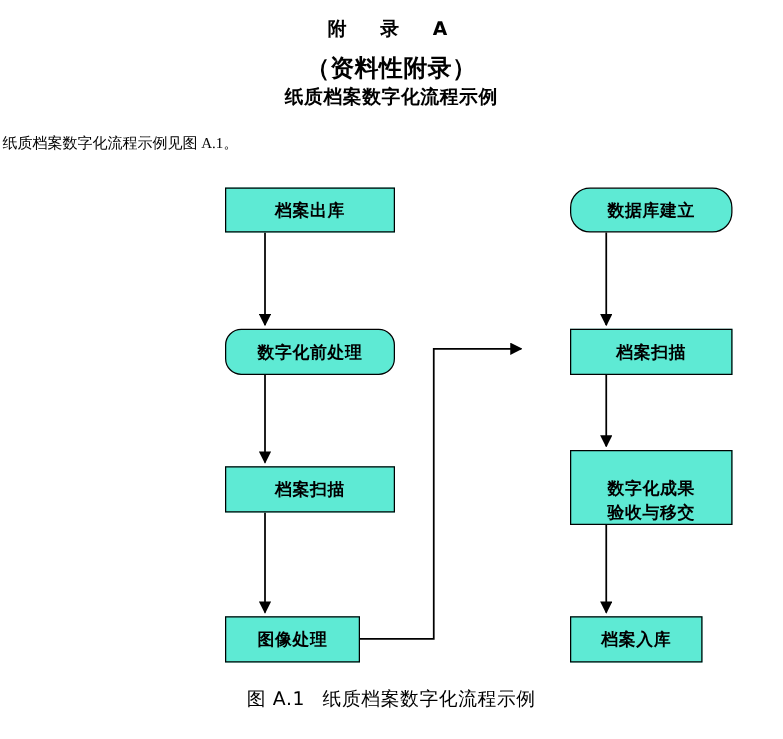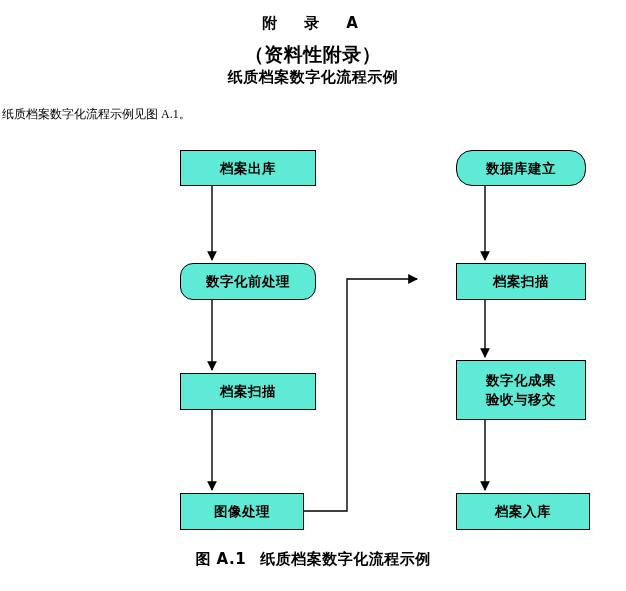--- a/index.html
+++ b/index.html
@@ -47,21 +47,21 @@
     margin-left:36px;
   }
   .node .lbl{display:block;white-space:pre-line;}
 
   svg#wires{position:absolute;left:0;top:0;width:626px;height:591px;
             pointer-events:none;}
 
   
   #caption{
     position:absolute;left:0;top:550px;width:626px;text-align:center;
-    font-size:15px;font-weight:bold;
+    font-size:15px;font-weight:normal;
     font-family:"DejaVu Sans","Liberation Sans",sans-serif;
     letter-spacing:0.5px;
   }
   #caption .gap{display:inline-block;width:14px;}
 </style>
 </head>
 <body>
 
 <div class="page">
 
@@ -102,38 +102,38 @@
     </div>
 
     <div class="node" style="left:144px;top:263px;width:136px;height:37px;border-radius:13px;">
       <span class="lbl">数字化前处理</span>
     </div>
 
     <div class="node" style="left:144px;top:373px;width:136px;height:37px;">
       <span class="lbl">档案扫描</span>
     </div>
 
-    <div class="node" style="left:144px;top:493px;width:124px;height:37px;text-align:center;">
+    <div class="node" style="left:144px;top:493px;width:108px;height:37px;text-align:center;">
       <span class="lbl">图像处理</span>
     </div>
 
     <div class="node" style="left:420px;top:150px;width:130px;height:36px;border-radius:16px;">
       <span class="lbl">数据库建立</span>
     </div>
 
     <div class="node" style="left:420px;top:263px;width:130px;height:37px;">
       <span class="lbl">档案扫描</span>
     </div>
 
-    <div class="node" style="left:420px;top:360px;width:130px;height:60px;">
+    <div class="node" style="left:420px;top:360px;width:130px;height:60px;align-items:flex-end;">
       <span class="lbl">数字化成果
 验收与移交</span>
     </div>
 
-    <div class="node" style="left:420px;top:493px;width:134px;height:37px;">
+    <div class="node" style="left:420px;top:493px;width:106px;height:37px;">
       <span class="lbl">档案入库</span>
     </div>
 
   </div>
 
   <div id="caption">
     <span>图 A.1</span><span class="gap"></span><span>纸质档案数字化流程示例</span>
   </div>
 
 </div>

